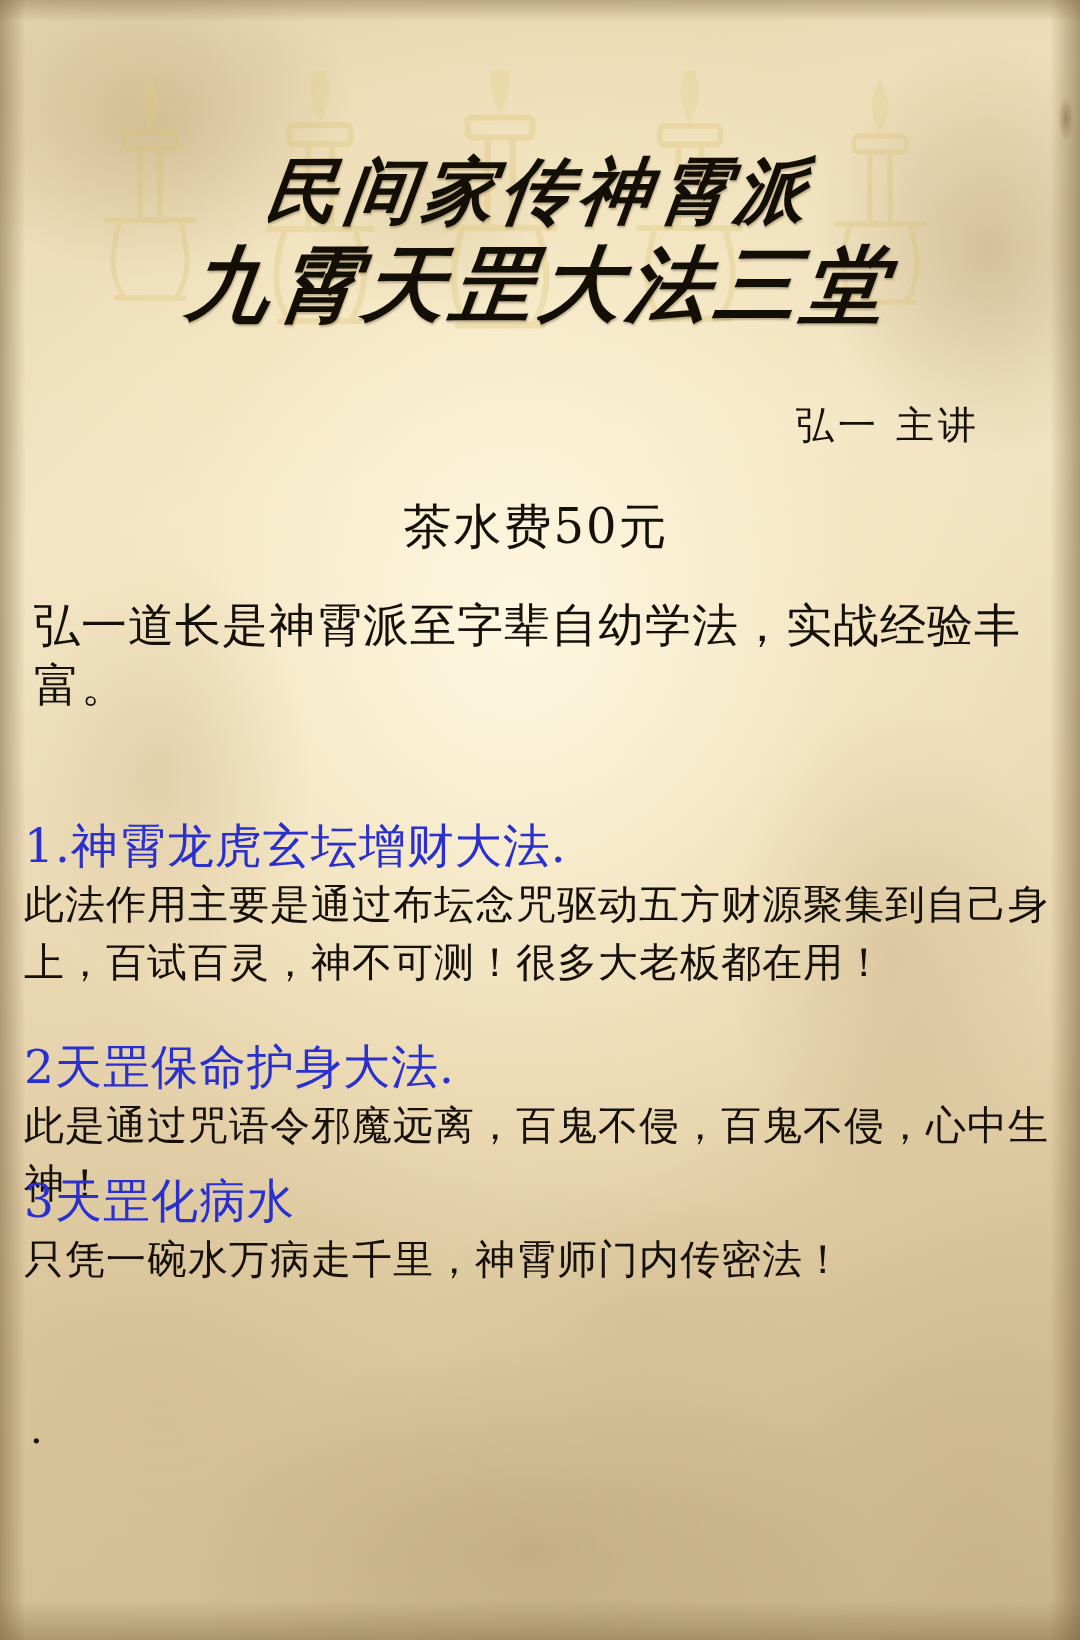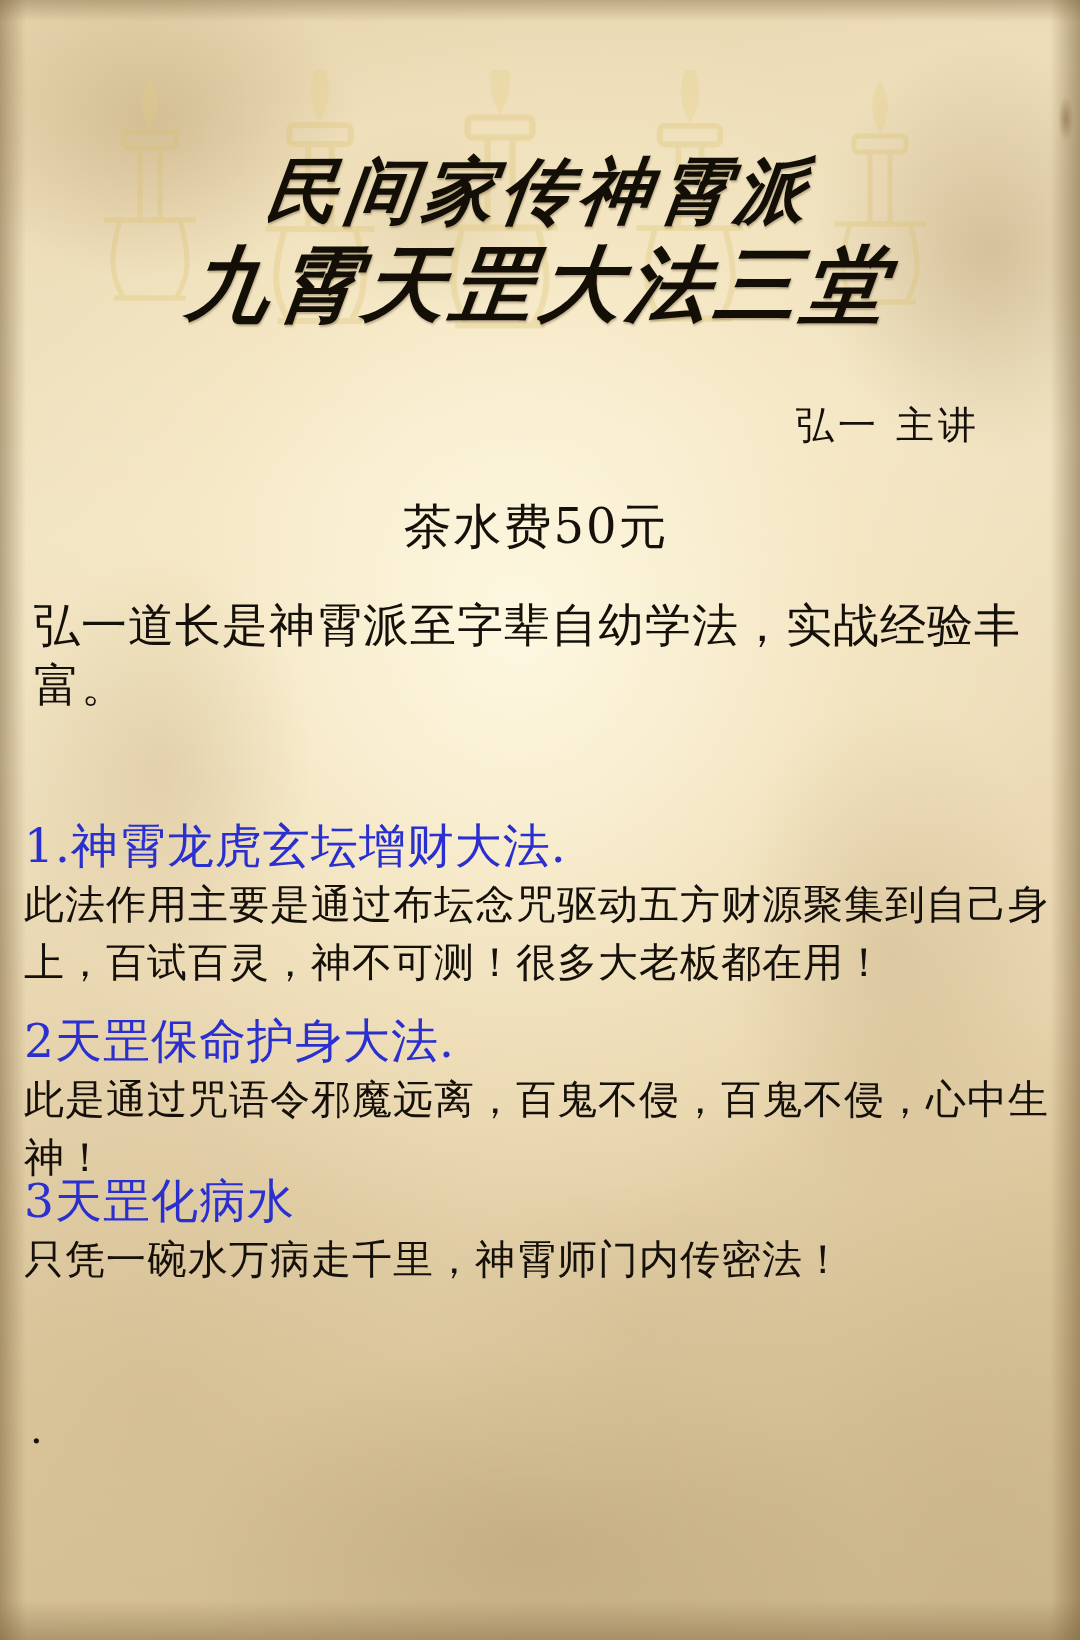--- a/index.html
+++ b/index.html
@@ -125,21 +125,21 @@
     letter-spacing: 1px;
     margin-left: 8px;
   }
 
   .section {
     position: absolute;
     left: 24px;
     width: 1040px;
   }
   .sec-1 { top: 770px; margin-top: 47px; }
-  .sec-2 { top: 1012px; }
+  .sec-2 { top: 1038px; }
   .sec-3 { top: 1172px; }
 
   .sec-head {
     font-family: "DejaVu Serif", "Liberation Serif", serif;
     font-size: 47px;
     line-height: 58px;
     color: #2a2fd0;
     letter-spacing: 1px;
   }
   .sec-body {

